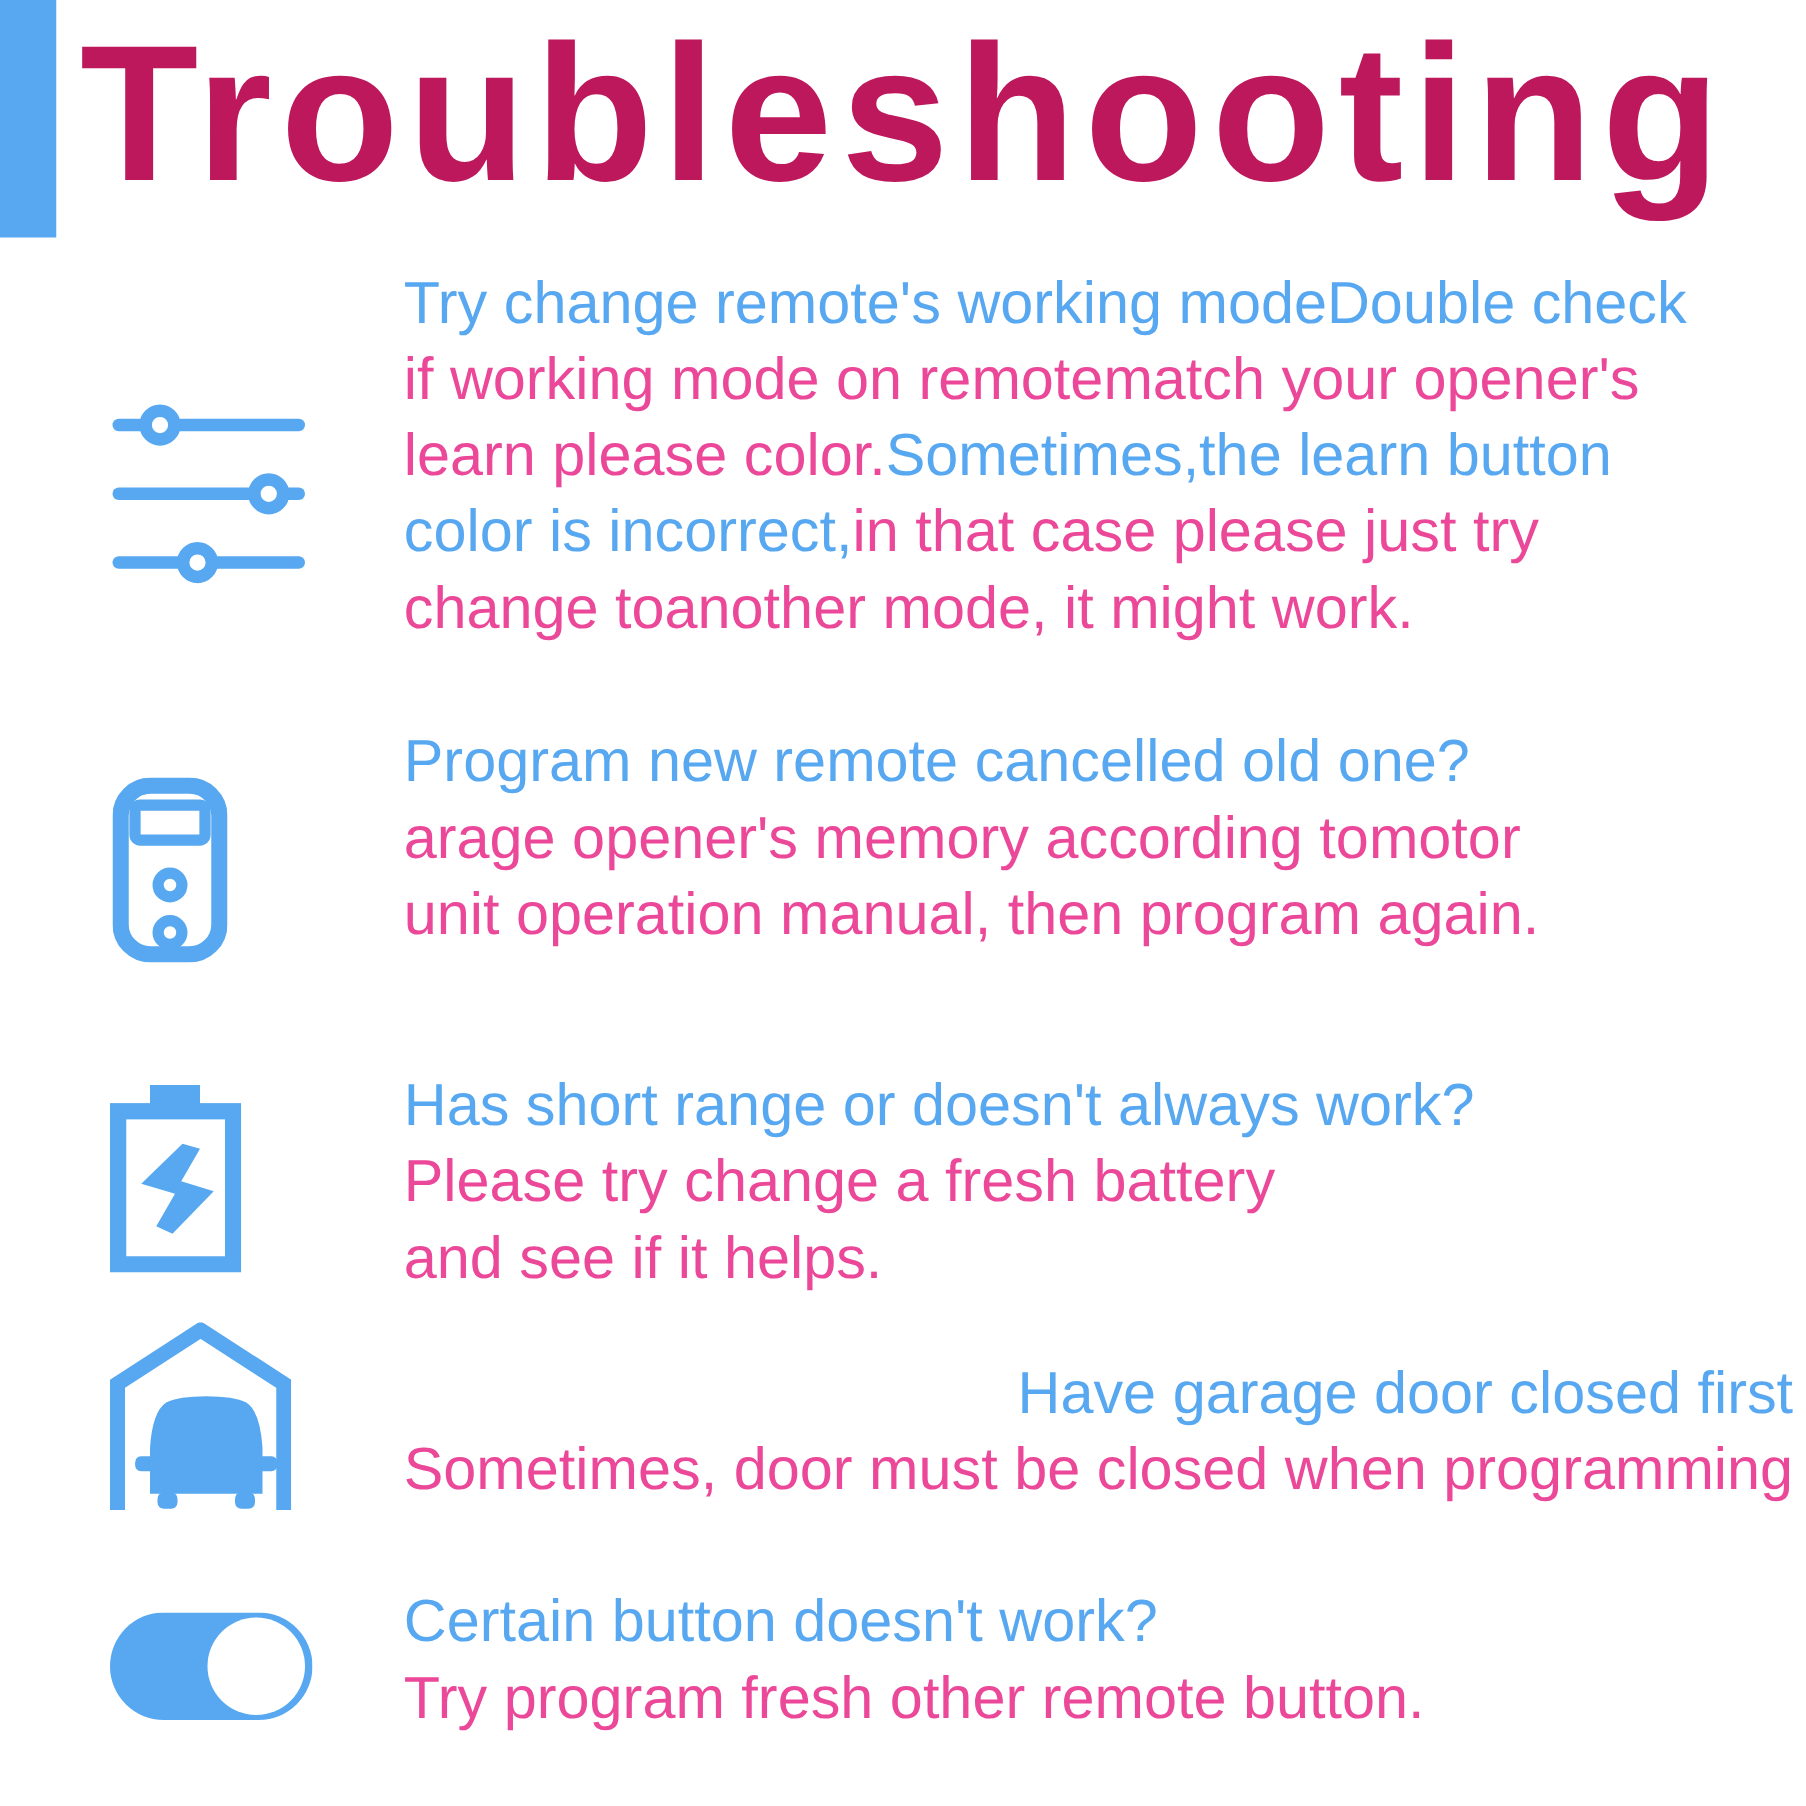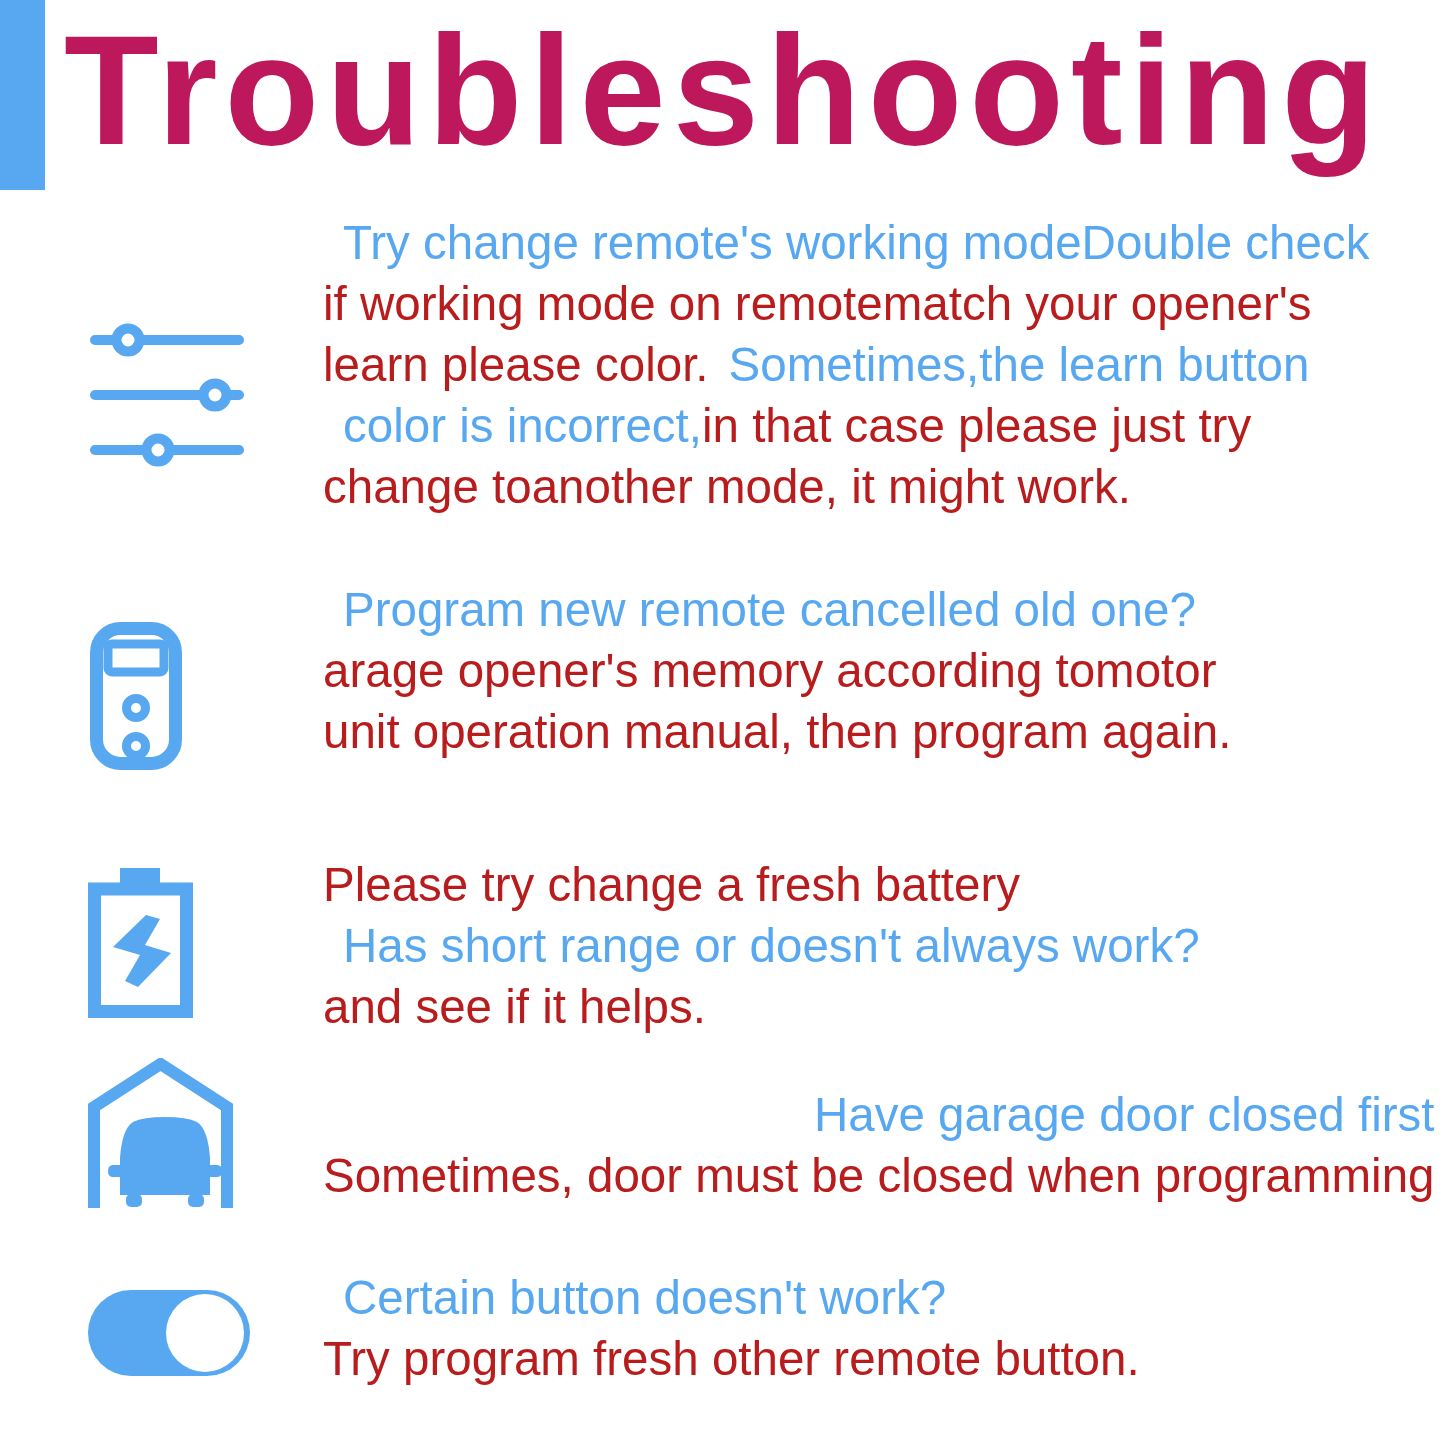--- a/index.html
+++ b/index.html
@@ -52,22 +52,22 @@
     line-height: 61px;
     white-space: nowrap;
     color: #0b0b0b;
   }
   #text-s1 { top: 212px; }
   #text-s2 { top: 579px; }
   #text-s3 { top: 854px; }
   #text-s4 { top: 1084px; text-align: right; }
   #text-s5 { top: 1267px; }
 
-  .c-blue  { color: #57a8f0; margin-left: 20px; }
-  .c-black { color: #b91c1c; }
+  .c-blue  { color: #57a8f0; }
+  .c-black { color: #ec4899; }
 </style>
 </head>
 <body>
 
 <div class="canvas">
 
   <div class="accent-bar"></div>
   <h1 class="title">Troubleshooting</h1>
 
   <div class="icon" id="icon-sliders">
@@ -105,22 +105,22 @@
   </div>
 
   <div class="icon" id="icon-battery">
     <svg width="105" height="150" viewBox="0 0 105 150">
       <rect x="32" y="0" width="40" height="17" fill="#57a8f0"></rect>
       <rect x="6.5" y="21" width="92" height="122.5" fill="none" stroke="#57a8f0" stroke-width="13"></rect>
       <polygon points="58,47 72,51 57,77 83,85 50,119 37,113 52,87 25,79" fill="#57a8f0"></polygon>
     </svg>
   </div>
   <div class="textblock" id="text-s3">
+    <div><span class="c-blue">Has short range or doesn't always work?</span></div>
     <div><span class="c-black">Please try change a fresh battery</span></div>
-    <div><span class="c-blue">Has short range or doesn't always work?</span></div>
     <div><span class="c-black">and see if it helps.</span></div>
   </div>
 
   <div class="icon" id="icon-garage">
     <svg width="145" height="150" viewBox="0 0 145 150">
       <path d="M 6 150 L 6 49 L 72.5 6 L 139 49 L 139 150" fill="none" stroke="#57a8f0" stroke-width="12"></path>
       <path d="M 32 137 L 32 119 L 25 119 Q 20 119 20 113 Q 20 107 25 107 L 32 107 L 32 100 Q 34 71 45 64 Q 55 59 77 59 Q 99 59 109 64 Q 120 71 122 100 L 122 107 L 129 107 Q 134 107 134 113 Q 134 119 129 119 L 122 119 L 122 137 Z" fill="#57a8f0"></path>
       <rect x="38" y="136" width="16" height="13" rx="5" fill="#57a8f0"></rect>
       <rect x="100" y="136" width="16" height="13" rx="5" fill="#57a8f0"></rect>
     </svg>

